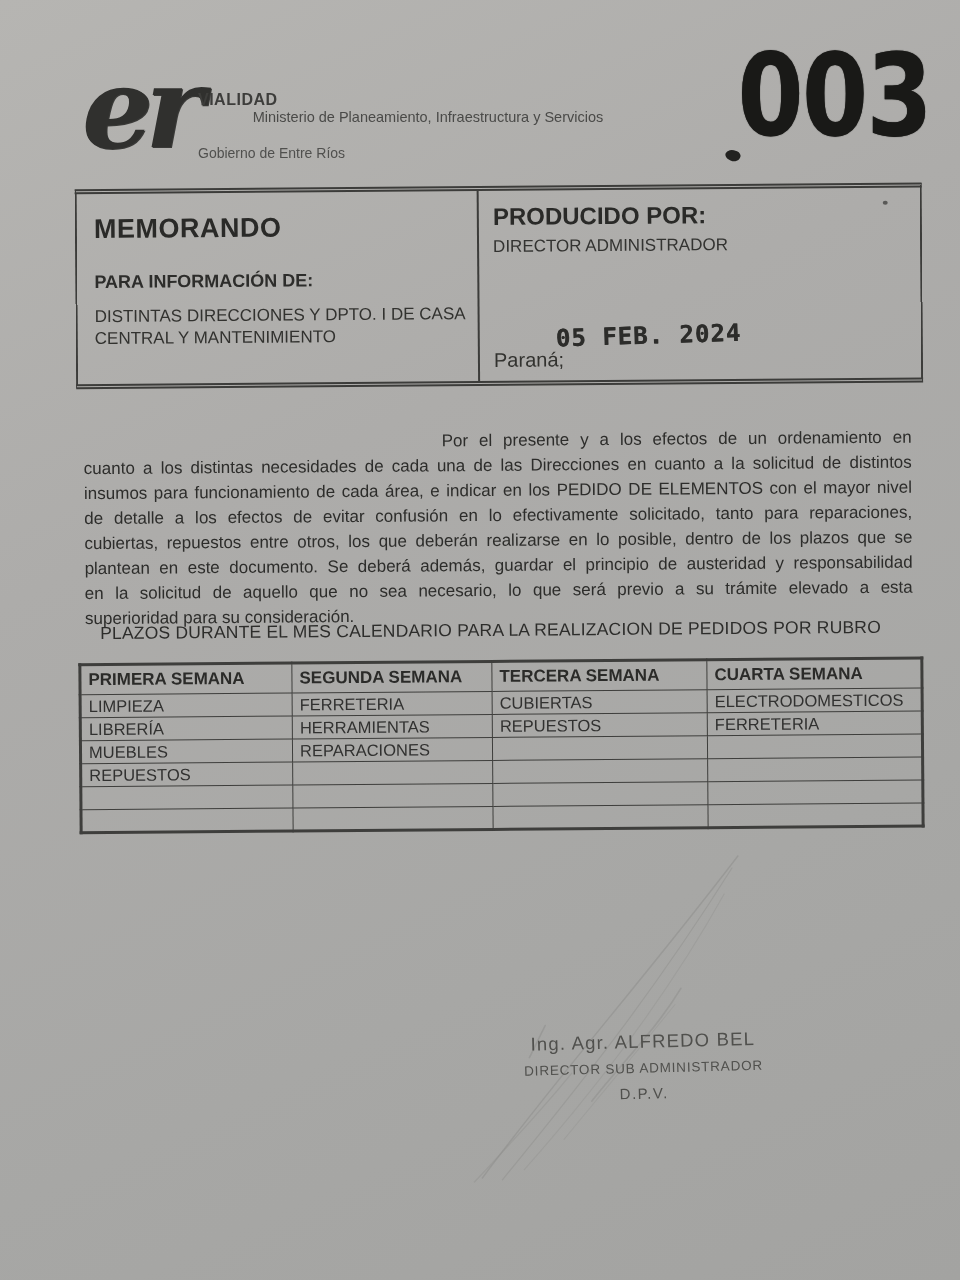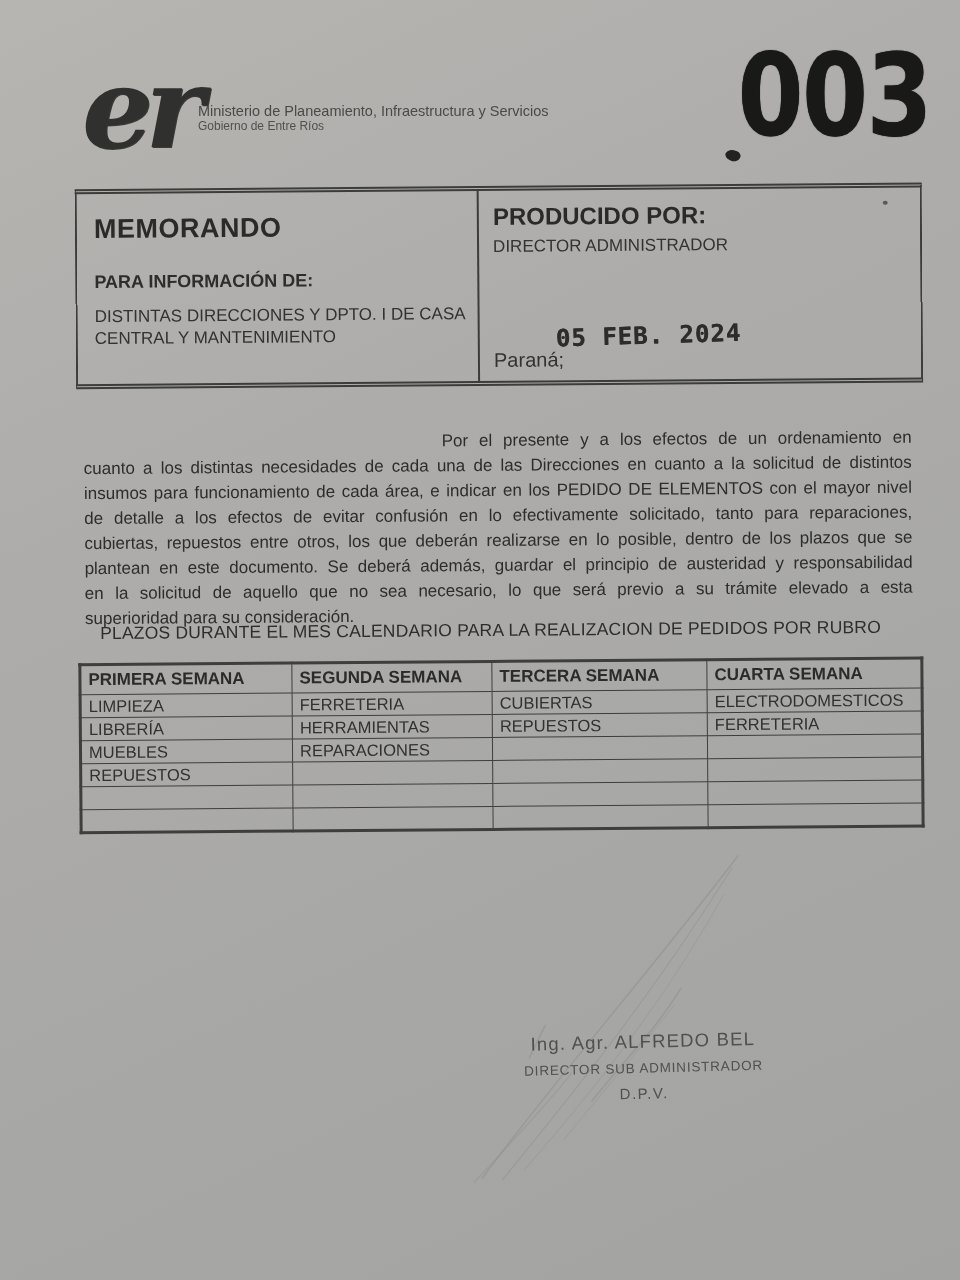--- a/index.html
+++ b/index.html
@@ -30,22 +30,22 @@
     font-family: "DejaVu Serif", serif;
     font-style: italic; font-weight: bold;
     font-size: 112px; line-height: 1;
     letter-spacing: -8px;
     color: #30302e;
     text-shadow: 1px 1px 0 #3a3a38;
   }
   .lh-text { position: absolute; left: 116px; top: 28px; width: 460px; }
   .lh-line1 { font-size: 16px; color: #4a4a48; }
   .lh-line2 { font-size: 16px; font-weight: bold; color: #3d3d3b; letter-spacing: 0.5px; margin-top: 1px; }
-  .lh-line3 { font-size: 14.5px; color: #4a4a48; margin-top: 13px; }
-  .lh-line4 { font-size: 12px; color: #50504e; margin-top: 0; }
+  .lh-line3 { font-size: 14.5px; color: #4a4a48; margin-top: 0; text-align: center; }
+  .lh-line4 { font-size: 14px; color: #50504e; margin-top: 20px; }
 
   
   .folio {
     position: absolute; left: 742px; top: 40px;
     font-family: "DejaVu Sans", sans-serif;
     font-weight: 800;
     font-size: 112px; line-height: 1;
     color: #191917;
     transform: scaleX(0.85) scaleY(1.02) rotate(0.5deg);
     transform-origin: left top;
@@ -150,20 +150,21 @@
   .sig-org { font-size: 15px; letter-spacing: 1.5px; margin-top: 9px; }
 </style>
 </head>
 <body>
 
 <div class="page">
 
   <div class="letterhead">
     <div class="logo-er">er</div>
     <div class="lh-text">
+      <div class="lh-line2">VIALIDAD</div>
       <div class="lh-line3">Ministerio de Planeamiento, Infraestructura y Servicios</div>
       <div class="lh-line4">Gobierno de Entre Ríos</div>
     </div>
   </div>
 
   <div class="tilt">
 
     <div class="folio">003</div>
     <div class="folio-blot"></div>
     <div class="speck"></div>

